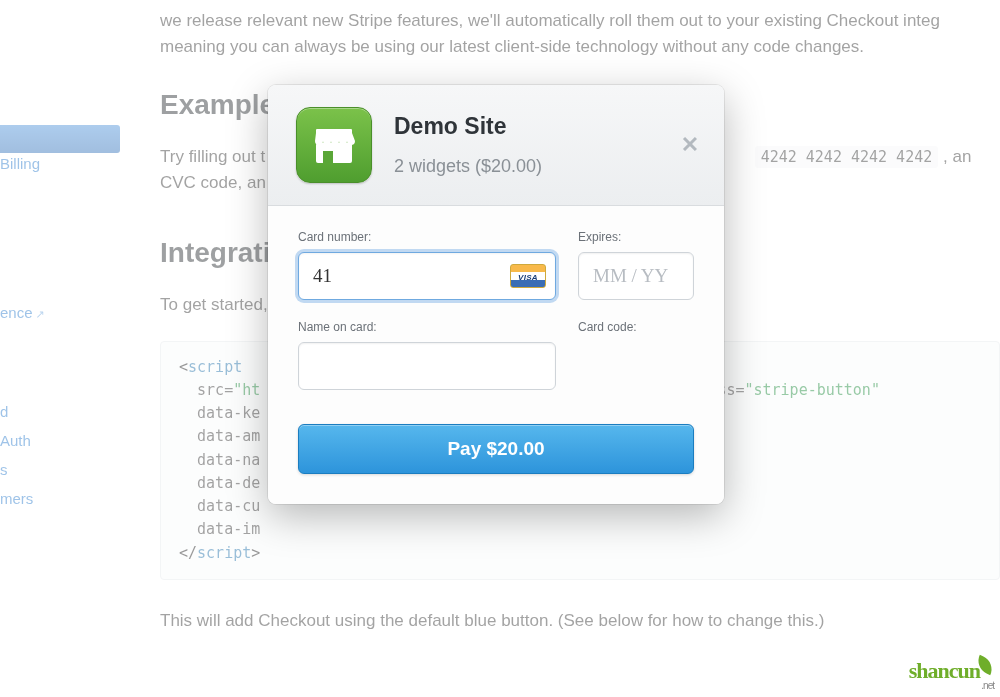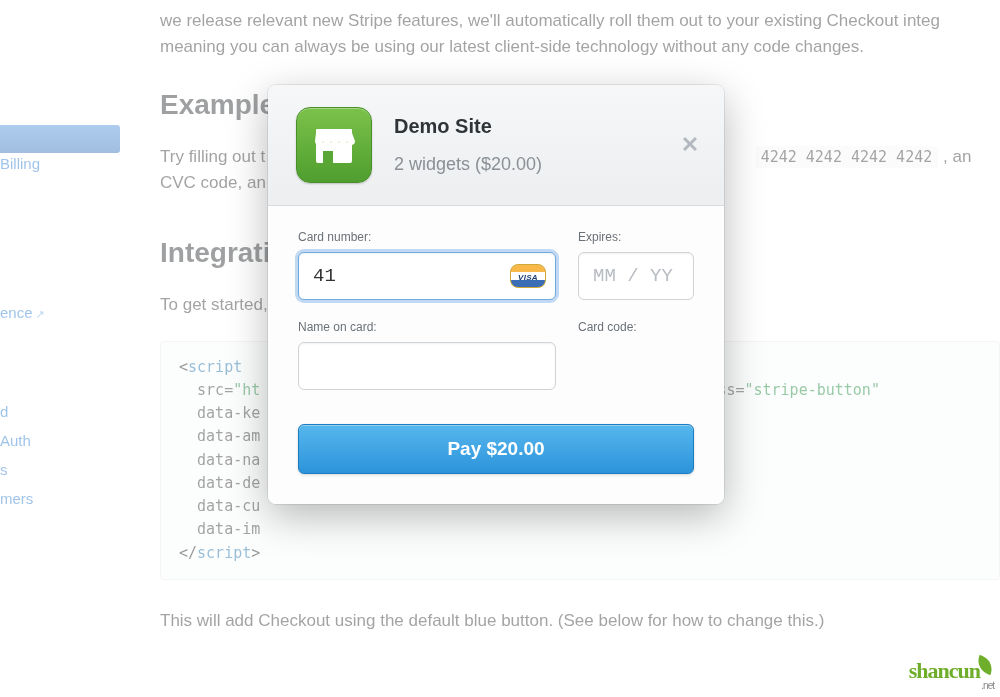--- a/index.html
+++ b/index.html
@@ -118,21 +118,21 @@
       border: 1px solid #4a8f2a;
       box-shadow: inset 0 1px 0 rgba(255,255,255,.35), 0 1px 2px rgba(0,0,0,.2);
       display: flex;
       align-items: center;
       justify-content: center;
       margin-right: 22px;
       flex-shrink: 0;
     }
     .merchant-icon svg { width: 48px; height: 48px; }
     .merchant-title {
-      font-size: 20px;
+      font-size: 23px;
       font-weight: 700;
       color: #2f3439;
       margin-bottom: 16px;
     }
     .merchant-desc {
       font-size: 18px;
       color: #8a9096;
     }
     .close-btn {
       position: absolute;
@@ -170,38 +170,38 @@
     .text-input {
       width: 100%;
       height: 48px;
       border: 1px solid #cfd4d9;
       border-radius: 6px;
       padding: 16px 14px;
       font-size: 19px;
       color: #333;
       background: #fff;
       box-shadow: inset 0 1px 2px rgba(0,0,0,.06);
-      font-family: Liberation Mono, monospace;
+      font-family: Liberation Serif, serif;
     }
     .text-input::placeholder { color: #b7bcc2; }
     .input-focused {
       border-color: #6fa9e0;
       box-shadow: 0 0 0 3px rgba(80,150,220,.35), inset 0 1px 2px rgba(0,0,0,.05);
     }
     .card-input-wrap {
       position: relative;
     }
     .visa-badge {
       position: absolute;
       right: 10px;
       top: 50%;
       transform: translateY(-50%);
       width: 36px;
       height: 24px;
-      border-radius: 8px;
+      border-radius: 3px;
       background: linear-gradient(#f8b94a 0 33%, #fff 33% 66%, #3a6db5 66% 100%);
       border: 1px solid #cfa93c;
       display: flex;
       align-items: center;
       justify-content: center;
     }
     .visa-badge span {
       font-size: 8px;
       font-weight: 900;
       font-style: italic;

